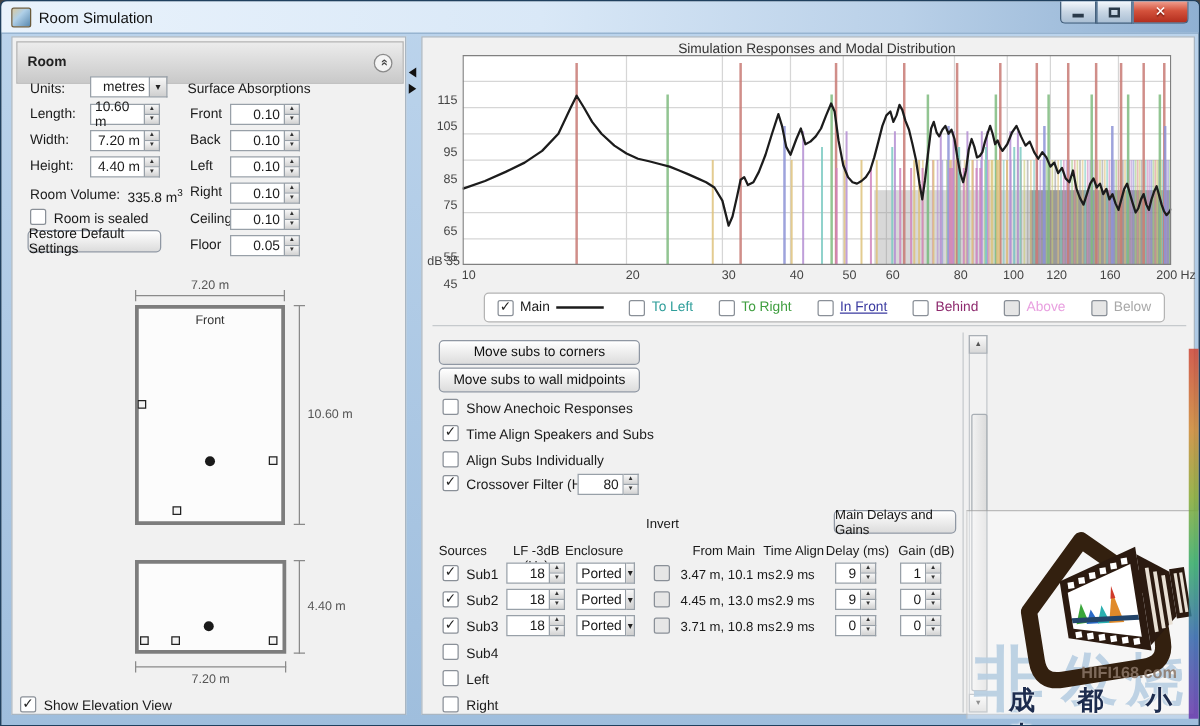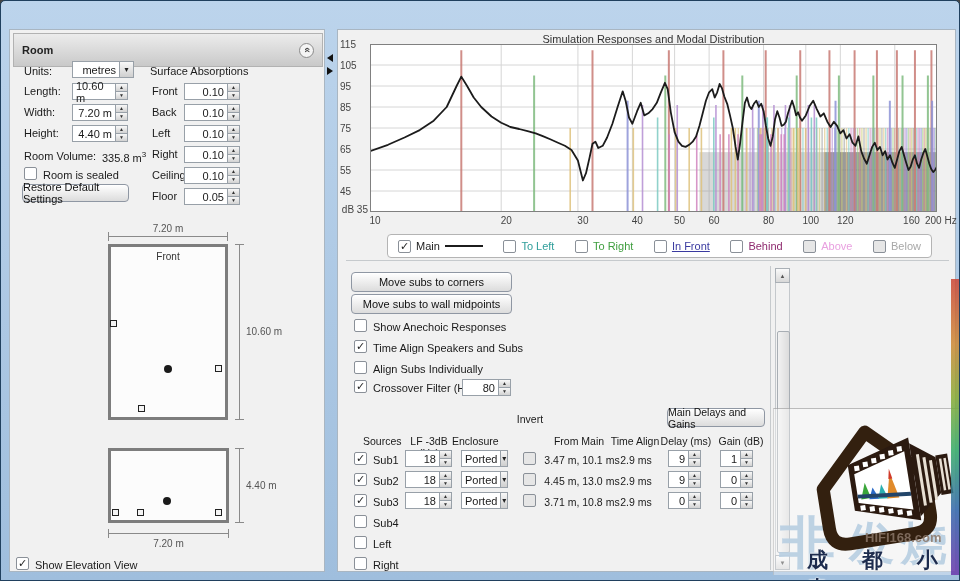--- a/index.html
+++ b/index.html
@@ -47,40 +47,55 @@
   .btn{background:linear-gradient(180deg,#fff,#dcdcdc);border:1px solid #8f97a3;border-radius:4px;
       display:flex;align-items:center;justify-content:center;color:#111;box-shadow:inset 0 1px 0 #fff;}
   
   .room-rect{background:#fcfcfc;border:3px solid #7d7d7d;}
   .marker{position:absolute;width:7px;height:7px;background:#f4f4f4;border:1.5px solid #222;}
   .listener{position:absolute;width:8px;height:8px;background:#1a1a1a;border-radius:50%;}
   .dim-line{position:absolute;background:#8a8a8a;}
   .dim-text{position:absolute;color:#555;font-size:10px;white-space:nowrap;}
   
   .tick-label{position:absolute;color:#444;font-size:10px;text-align:center;}
-  .ytick{text-align:left;width:26px;}
+  .ytick{text-align:right;width:26px;margin-top:36px;}
   .legend-box{background:#fff;border:1px solid #b4b4b4;border-radius:4px;display:flex;align-items:center;justify-content:space-between;padding:0 10px;}
   .legend-item{display:flex;align-items:center;gap:5px;font-size:11px;}
   
   .sb-track{background:#f2f2f2;border:1px solid #c4c8cc;}
   .sb-btn{position:absolute;width:15px;height:15px;background:linear-gradient(180deg,#fafafa,#d8d8d8);border:1px solid #aab0b6;
       display:flex;align-items:center;justify-content:center;font-size:6px;color:#555;}
   .sb-thumb{position:absolute;left:1px;width:13px;background:linear-gradient(90deg,#f2f2f2,#dcdcdc);border:1px solid #a8aeb4;border-radius:2px;}
   .tri{width:0;height:0;position:absolute;}
   
   .wm{pointer-events:none;}
   .wm-bg-text{position:absolute;color:#b9cfe2;font-weight:bold;opacity:.92;}
   .wm-cn{position:absolute;color:#1d2c4e;font-weight:bold;font-size:21px;letter-spacing:14px;text-shadow:0 0 2px #fff,0 0 2px #fff;}
   .wm-site{position:absolute;color:#8a7668;font-weight:bold;font-size:13px;opacity:.85;}
 </style>
 </head>
 <body>
 
 <div class="win">
 
+  <div class="abs titlebar">
+    <div class="abs app-icon"></div>
+    <div class="abs title-text">Room Simulation</div>
+    <div class="abs winbtns">
+      <div class="winbtn">
+          <div class="glyph-min"></div>
+        </div>
+      <div class="winbtn">
+          <div class="glyph-max"></div>
+        </div>
+      <div class="winbtn close">
+          <span>✕</span>
+        </div>
+    </div>
+  </div>
 
   <div class="abs panel" style="left:8px;top:28px;width:316px;height:543px;">
     <div class="abs group-header" style="left:3px;top:3px;width:310px;height:19px;">
       <span>Room</span>
       <div class="collapse-btn">
           <span>«</span>
         </div>
     </div>
 
     <div class="abs lbl" style="left:14px;top:35px;">Units:</div>
@@ -414,21 +429,21 @@
     <div id="x-labels">
         <div class="tick-label" style="left: 17px; top: 185px; width: 40px; text-align: center;">10</div>
         <div class="tick-label" style="left: 148.191px; top: 185px; width: 40px; text-align: center;">20</div>
         <div class="tick-label" style="left: 224.934px; top: 185px; width: 40px; text-align: center;">30</div>
         <div class="tick-label" style="left: 279.383px; top: 185px; width: 40px; text-align: center;">40</div>
         <div class="tick-label" style="left: 321.617px; top: 185px; width: 40px; text-align: center;">50</div>
         <div class="tick-label" style="left: 356.125px; top: 185px; width: 40px; text-align: center;">60</div>
         <div class="tick-label" style="left: 410.574px; top: 185px; width: 40px; text-align: center;">80</div>
         <div class="tick-label" style="left: 452.809px; top: 185px; width: 40px; text-align: center;">100</div>
         <div class="tick-label" style="left: 487.316px; top: 185px; width: 40px; text-align: center;">120</div>
-        <div class="tick-label" style="left: 541.766px; top: 185px; width: 40px; text-align: right;">160</div>
+        <div class="tick-label" style="left: 541.766px; top: 185px; width: 40px; text-align: left;">160</div>
         <div class="tick-label" style="left: 587px; top: 185px; width: 40px; text-align: left;">200 Hz</div>
       </div>
 
     <div class="abs legend-box" id="legend" style="left:49px;top:204px;width:545px;height:24px;">
         <div class="legend-item">
           <div class="cb">✓</div>
           <span style="color: rgb(28, 28, 28);">Main</span>
           <span style="display: inline-block; width: 38px; height: 2px; background: rgb(28, 28, 28);"></span>
         </div>
         <div class="legend-item">
@@ -477,21 +492,21 @@
       <div class="field right">80</div>
       <div class="spinbtns">
         <div class="spinbtn">▲</div>
         <div class="spinbtn">▼</div>
       </div>
     </div>
 
     <div class="abs btn" style="left:329px;top:378px;width:98px;height:19px;font-size:10.5px;">Main Delays and Gains</div>
 
     <div id="src-headers">
-        <div class="abs lbl" style="left: 13px; top: 405px; width: 50px; text-align: left; font-size: 10.5px; margin-left: 12px;">Sources</div>
+        <div class="abs lbl" style="left: 13px; top: 405px; width: 50px; text-align: left; font-size: 10.5px;">Sources</div>
         <div class="abs lbl" style="left: 61px; top: 405px; width: 60px; text-align: center; font-size: 10.5px;">LF -3dB (Hz)</div>
         <div class="abs lbl" style="left: 114px; top: 405px; width: 56px; font-size: 10.5px;">Enclosure</div>
         <div class="abs lbl" style="left: 172px; top: 383px; width: 40px; text-align: center; font-size: 10.5px;">Invert</div>
         <div class="abs lbl" style="left: 209px; top: 405px; width: 64px; text-align: center; font-size: 10.5px;">From Main</div>
         <div class="abs lbl" style="left: 267px; top: 405px; width: 60px; text-align: center; font-size: 10.5px;">Time Align</div>
         <div class="abs lbl" style="left: 318px; top: 405px; width: 60px; text-align: center; font-size: 10.5px;">Delay (ms)</div>
         <div class="abs lbl" style="left: 373px; top: 405px; width: 60px; text-align: center; font-size: 10.5px;">Gain (dB)</div>
       </div>
     <div id="src-rows">
         <div>

